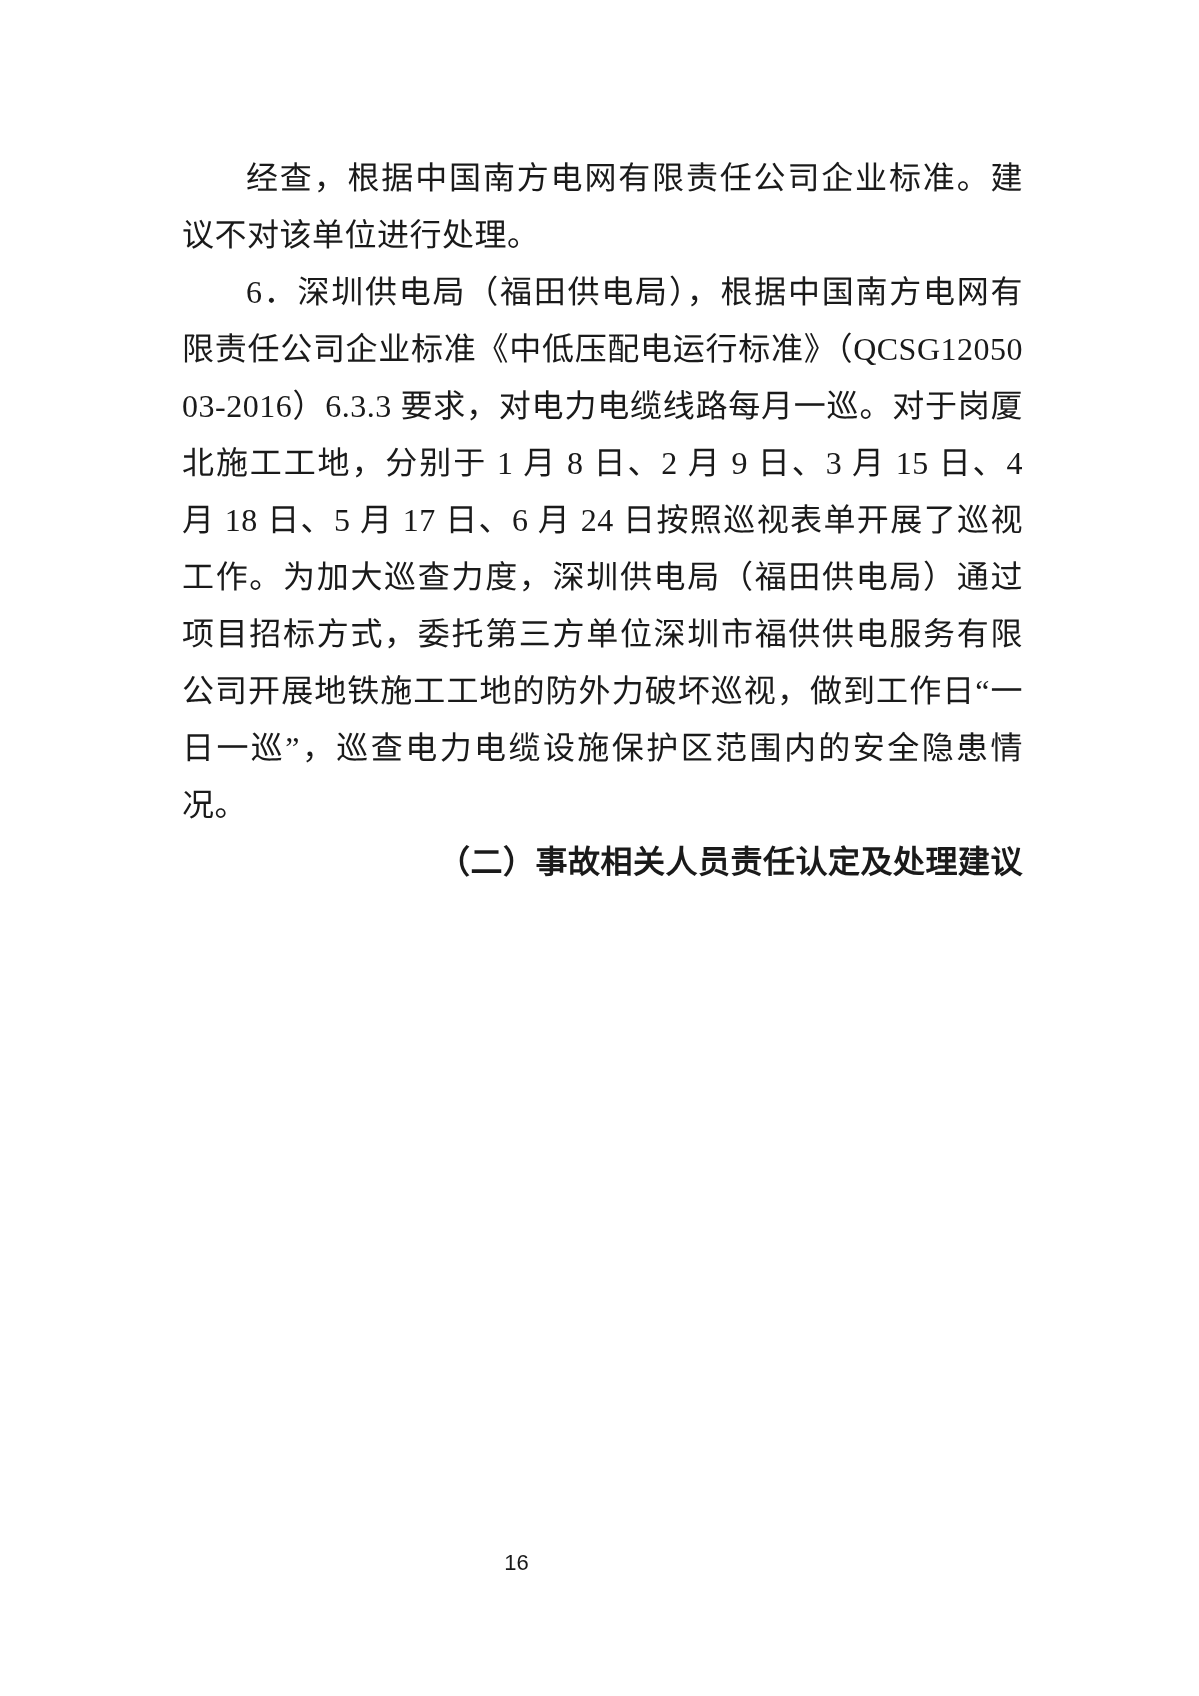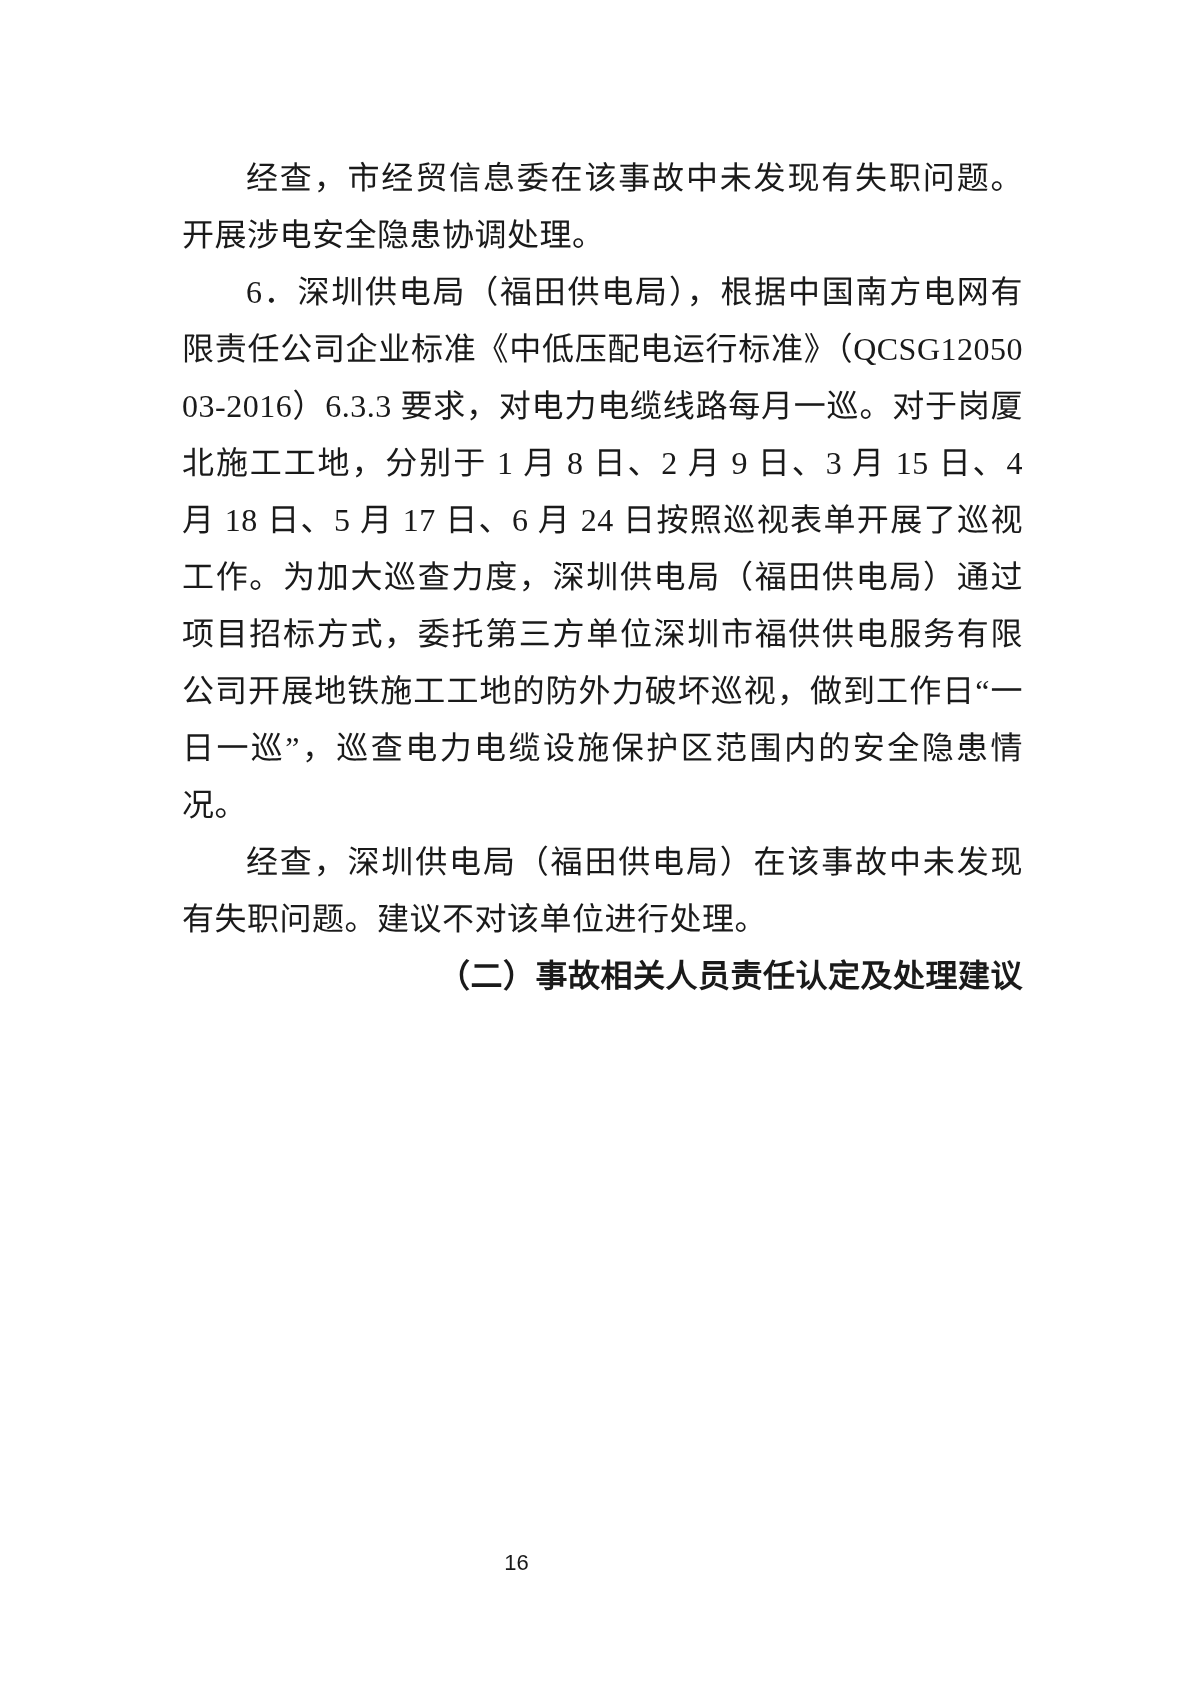--- a/index.html
+++ b/index.html
@@ -59,24 +59,23 @@
   }
 </style>
 </head>
 <body>
 
 <div class="page">
 
   <div class="content">
 
 
-    <p class="para">经查，市经贸信息委在该事故中未发现有失职问题。开展涉电安全隐患协调处理。</p>
+    <p class="para">经查，根据中国南方电网有限责任公司企业标准。建议不对该单位进行处理。</p>
 
     <p class="para">6．深圳供电局（福田供电局），根据中国南方电网有限责任公司企业标准《中低压配电运行标准》（QCSG1205003-2016）6.3.3 要求，对电力电缆线路每月一巡。对于岗厦北施工工地，分别于 1 月 8 日、2 月 9 日、3 月 15 日、4 月 18 日、5 月 17 日、6 月 24 日按照巡视表单开展了巡视工作。为加大巡查力度，深圳供电局（福田供电局）通过项目招标方式，委托第三方单位深圳市福供供电服务有限公司开展地铁施工工地的防外力破坏巡视，做到工作日“一日一巡”，巡查电力电缆设施保护区范围内的安全隐患情况。</p>
 
-    <p class="para">经查，深圳供电局（福田供电局）在该事故中未发现有失职问题。建议不对该单位进行处理。</p>
 
     <p class="para heading">（二）事故相关人员责任认定及处理建议</p>
   </div>
 
   <div class="page-number">16</div>
 
 </div>
 
 </body></html>

